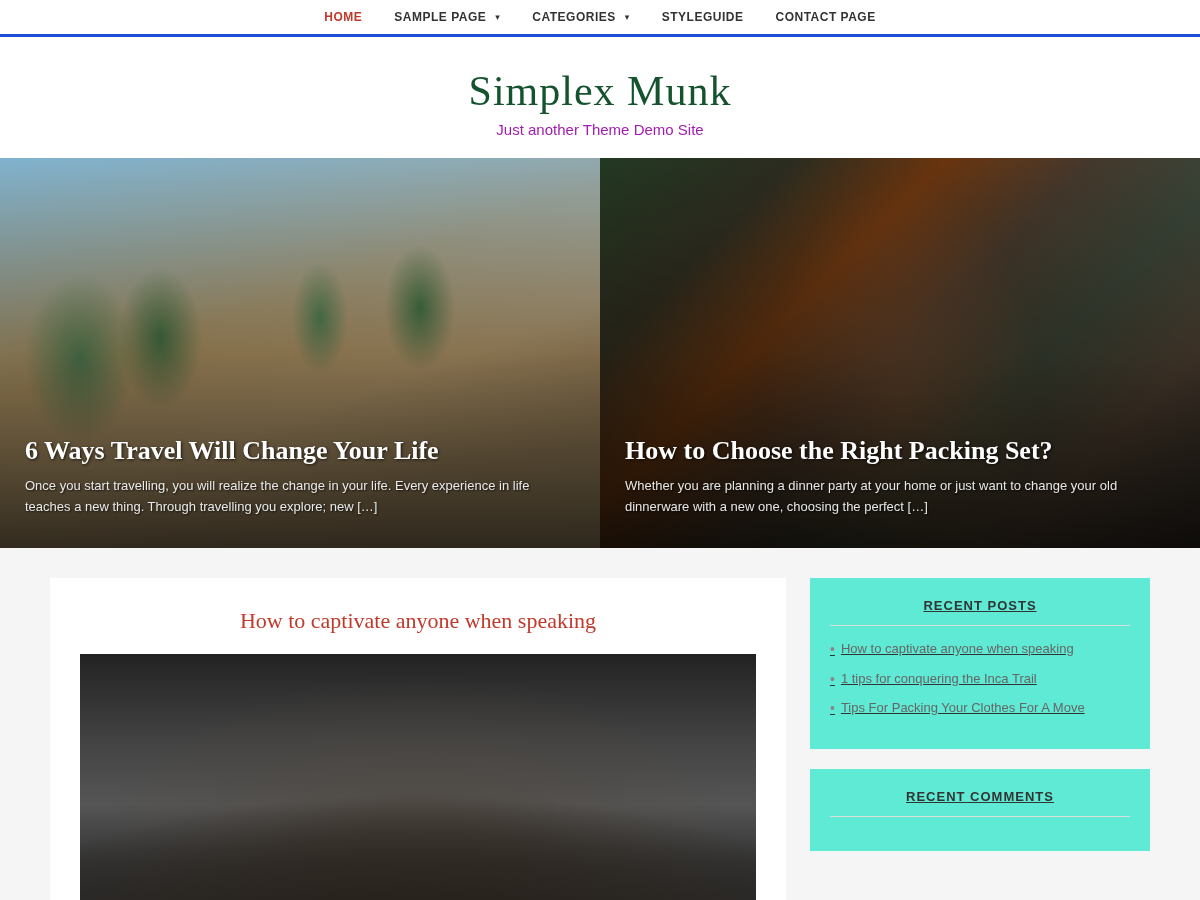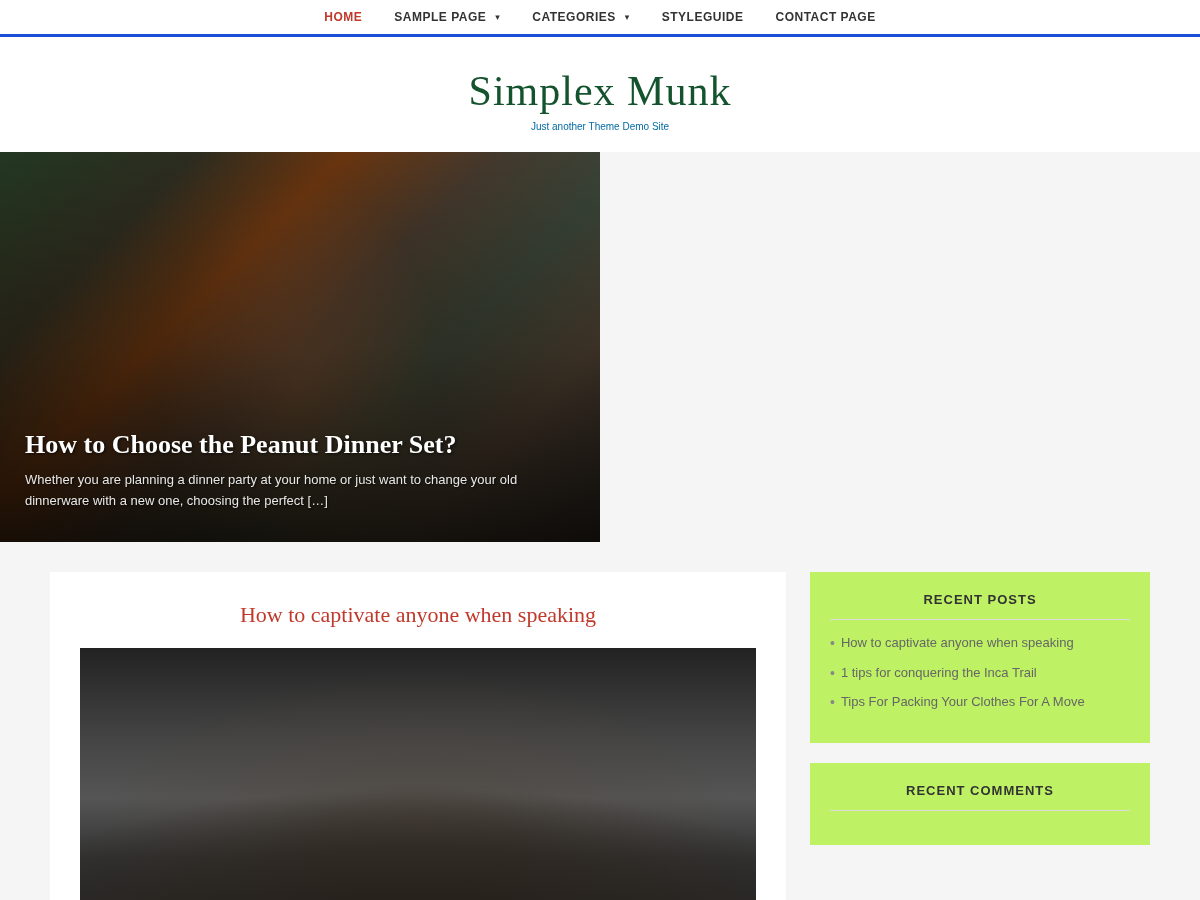--- a/index.html
+++ b/index.html
@@ -37,22 +37,22 @@
       background: #fff;
     }
     .site-title {
       font-size: 42px;
       font-weight: normal;
       color: #14532d;
       font-family: Georgia, serif;
       letter-spacing: 1px;
     }
     .site-tagline {
-      font-size: 10px;
-      color: #0369a1;
+      font-size: 15px;
+      color: #a21caf;
       margin-top: 6px;
       font-family: Arial, sans-serif;
     }
 
     
     .hero-grid {
       display: grid;
       grid-template-columns: 1fr 1fr;
       height: 390px;
       overflow: hidden;
@@ -171,23 +171,24 @@
       bottom: 0;
       left: 0;
       right: 0;
       height: 180px;
       background: radial-gradient(ellipse 600px 200px at 50% 100%, rgba(30,25,20,0.95) 0%, rgba(40,35,30,0.7) 50%, transparent 80%);
     }
 
     
     .sidebar {}
     .sidebar-widget {
-      background: #bef264;
+      background: #5eead4;
       margin-bottom: 20px;
       padding: 20px;
+      text-decoration: underline;
     }
     .widget-title {
       text-align: center;
       font-family: Arial, sans-serif;
       font-size: 13px;
       font-weight: bold;
       letter-spacing: 1px;
       text-transform: uppercase;
       color: #333;
       padding-bottom: 12px;
@@ -237,26 +238,34 @@
   <a>CONTACT PAGE</a>
 </nav>
 
 <header class="site-header">
   <h1 class="site-title">Simplex Munk</h1>
   <p class="site-tagline">Just another Theme Demo Site</p>
 </header>
 
 <section class="hero-grid">
 
+  <div class="hero-item hero-left">
+    <div class="bg"></div>
+    <div class="overlay"></div>
+    <div class="content">
+      <h2>6 Ways Travel Will Change Your Life</h2>
+      <p>Once you start travelling, you will realize the change in your life. Every experience in life teaches a new thing. Through travelling you explore; new […]</p>
+    </div>
+  </div>
 
   <div class="hero-item hero-right">
     <div class="bg"></div>
     <div class="overlay"></div>
     <div class="content">
-      <h2>How to Choose the Peanut Dinner Set?</h2>
+      <h2>How to Choose the Right Packing Set?</h2>
       <p>Whether you are planning a dinner party at your home or just want to change your old dinnerware with a new one, choosing the perfect […]</p>
     </div>
   </div>
 </section>
 
 <div class="main-wrapper">
 
   <main>
     <article class="article-card">
       <h3>How to captivate anyone when speaking</h3>

